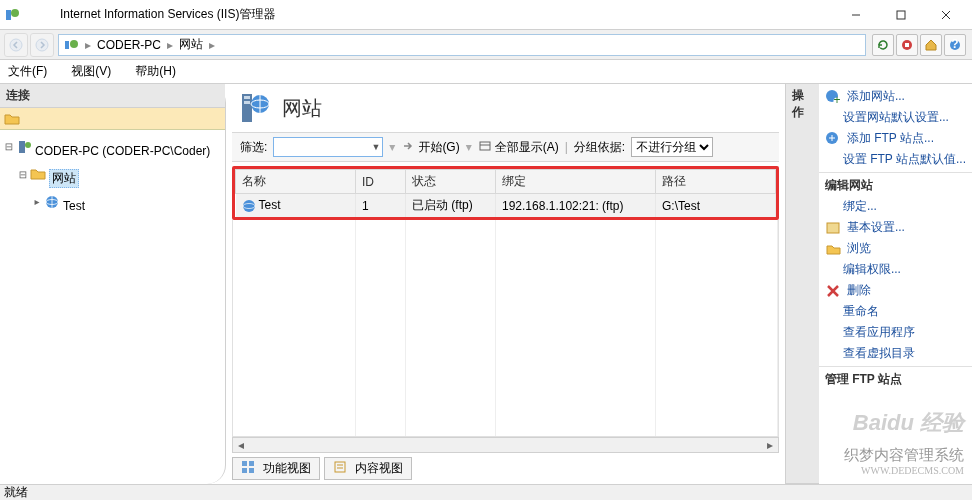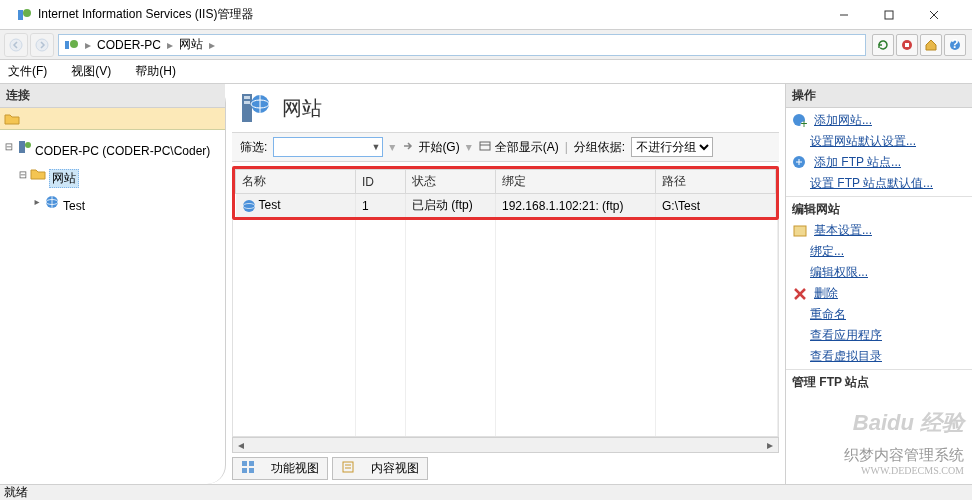--- a/index.html
+++ b/index.html
@@ -1,18 +1,18 @@
 <!DOCTYPE html>
 <html><head>
 <meta charset="utf-8">
 <style>
 * { box-sizing: border-box; margin: 0; padding: 0; font-family: "Microsoft YaHei", "Segoe UI", sans-serif; font-size: 12px; }
 body { width: 972px; height: 500px; background: #fff; overflow: hidden; position: relative; }
 
-.titlebar { height: 30px; background: #fff; display: flex; align-items: center; padding: 0 16px; border-bottom: 1px solid #d0d0d0; }
+.titlebar { height: 30px; background: #fff; display: flex; align-items: center; padding: 0 4px; border-bottom: 1px solid #d0d0d0; gap: 34px; }
 .titlebar .app-icon { width: 16px; height: 16px; margin-right: 6px; }
 .titlebar .title { flex: 1; color: #000; }
 .win-btns { display: flex; }
 .win-btn { width: 45px; height: 28px; display: flex; align-items: center; justify-content: center; color: #333; }
 .win-btn svg { width: 10px; height: 10px; }
 
 .navbar { height: 30px; background: #f0f0f0; border-bottom: 1px solid #d0d0d0; display: flex; align-items: center; padding: 2px 4px; gap: 4px; }
 .nav-arrows { display: flex; gap: 2px; }
 .nav-arrow { width: 24px; height: 24px; border: 1px solid #c0c0c0; border-radius: 3px; display: flex; align-items: center; justify-content: center; background: #f8f8f8; }
 .nav-arrow.disabled { opacity: 0.4; }
@@ -59,27 +59,27 @@
 .grid td { border-right: 1px solid #e8e8e8; padding: 3px 6px; background: #f2f2f2; }
 .grid .row-icon { width: 14px; height: 14px; display: inline-block; vertical-align: middle; margin-right: 3px; }
 
 .table-fill { flex: 1; margin: 0 6px; border-left: 1px solid #e0e0e0; border-right: 1px solid #e0e0e0; border-bottom: 1px solid #e0e0e0; background: #fff; overflow: auto; position: relative; }
 .col-lines { position: absolute; inset: 0; display: flex; }
 .col-lines div { border-right: 1px solid #eee; }
 
 .bottom-scroll { height: 16px; margin: 0 6px; background: #f0f0f0; border: 1px solid #d0d0d0; display: flex; align-items: center; }
 .bottom-scroll .sb-arrow { width: 16px; height: 14px; display: flex; align-items: center; justify-content: center; color: #666; }
 .view-tabs { display: flex; padding: 4px 6px; gap: 4px; }
-.view-tab { display: flex; align-items: center; gap: 16px; border: 1px solid #c0c0c0; padding: 2px 8px; background: #f4f4f4; }
-
-.right-panel { width: 186px; display: flex; flex-direction: column; }
+.view-tab { display: flex; align-items: center; gap: 8px; border: 1px solid #c0c0c0; padding: 2px 8px; background: #f4f4f4; }
+
+.right-panel { width: 186px; display: flex; flex-direction: row; }
 .actions-list { padding: 2px 0; }
 .action-item { display: flex; align-items: center; padding: 2px 6px; gap: 6px; }
 .action-item .a-icon { width: 16px; height: 16px; display: inline-flex; align-items: center; justify-content: center; flex-shrink: 0; }
-.action-item .a-label { color: #1a4e9c; cursor: pointer; white-space: nowrap; overflow: hidden; text-overflow: ellipsis; text-decoration: underline; }
+.action-item .a-label { color: #1a4e9c; cursor: pointer; white-space: nowrap; overflow: hidden; text-overflow: ellipsis; }
 .action-group-header { font-weight: bold; padding: 4px 6px 2px 6px; border-top: 1px solid #e0e0e0; margin-top: 2px; color: #333; }
 .action-item.indent { padding-left: 24px; }
 
 .statusbar { height: 16px; border-top: 1px solid #d0d0d0; background: #f0f0f0; padding: 0 4px; font-size: 11px; display: flex; align-items: center; }
 
 .watermark { position: absolute; right: 8px; bottom: 24px; opacity: 0.85; pointer-events: none; text-align: right; }
 .watermark .wm1 { font-size: 22px; color: #c8c8c8; font-weight: bold; font-style: italic; }
 .watermark .wm2 { font-size: 15px; color: #888; margin-top: 8px; }
 .watermark .wm3 { font-size: 10px; color: #aaa; font-family: Liberation Serif, serif; }
 
@@ -345,30 +345,38 @@
               <path d="M4 7h6M7 4v6" stroke="#fff"></path>
             </svg>
           </span>
         <span class="a-label">添加 FTP 站点...</span>
       </div>
       <div class="action-item indent">
         <span class="a-label">设置 FTP 站点默认值...</span>
       </div>
 
       <div class="action-group-header">编辑网站</div>
+      <div class="action-item indent">
+        <span class="a-label">绑定...</span>
+      </div>
       <div class="action-item">
         <span class="a-icon">
             <svg viewBox="0 0 16 16">
               <rect x="2" y="3" width="12" height="10" fill="#f0d890" stroke="#c89830"></rect>
             </svg>
           </span>
         <span class="a-label">基本设置...</span>
       </div>
-      <div class="action-item indent">
-        <span class="a-label">绑定...</span>
+      <div class="action-item">
+        <span class="a-icon">
+            <svg viewBox="0 0 16 16">
+              <path d="M2 5h5l2 2h6v6H2z" fill="#f4c552" stroke="#c89830"></path>
+            </svg>
+          </span>
+        <span class="a-label">浏览</span>
       </div>
       <div class="action-item indent">
         <span class="a-label">编辑权限...</span>
       </div>
       <div class="action-item">
         <span class="a-icon">
             <svg viewBox="0 0 16 16">
               <line x1="3" y1="3" x2="13" y2="13" stroke="#d04040" stroke-width="2.5"></line>
               <line x1="13" y1="3" x2="3" y2="13" stroke="#d04040" stroke-width="2.5"></line>
             </svg>

